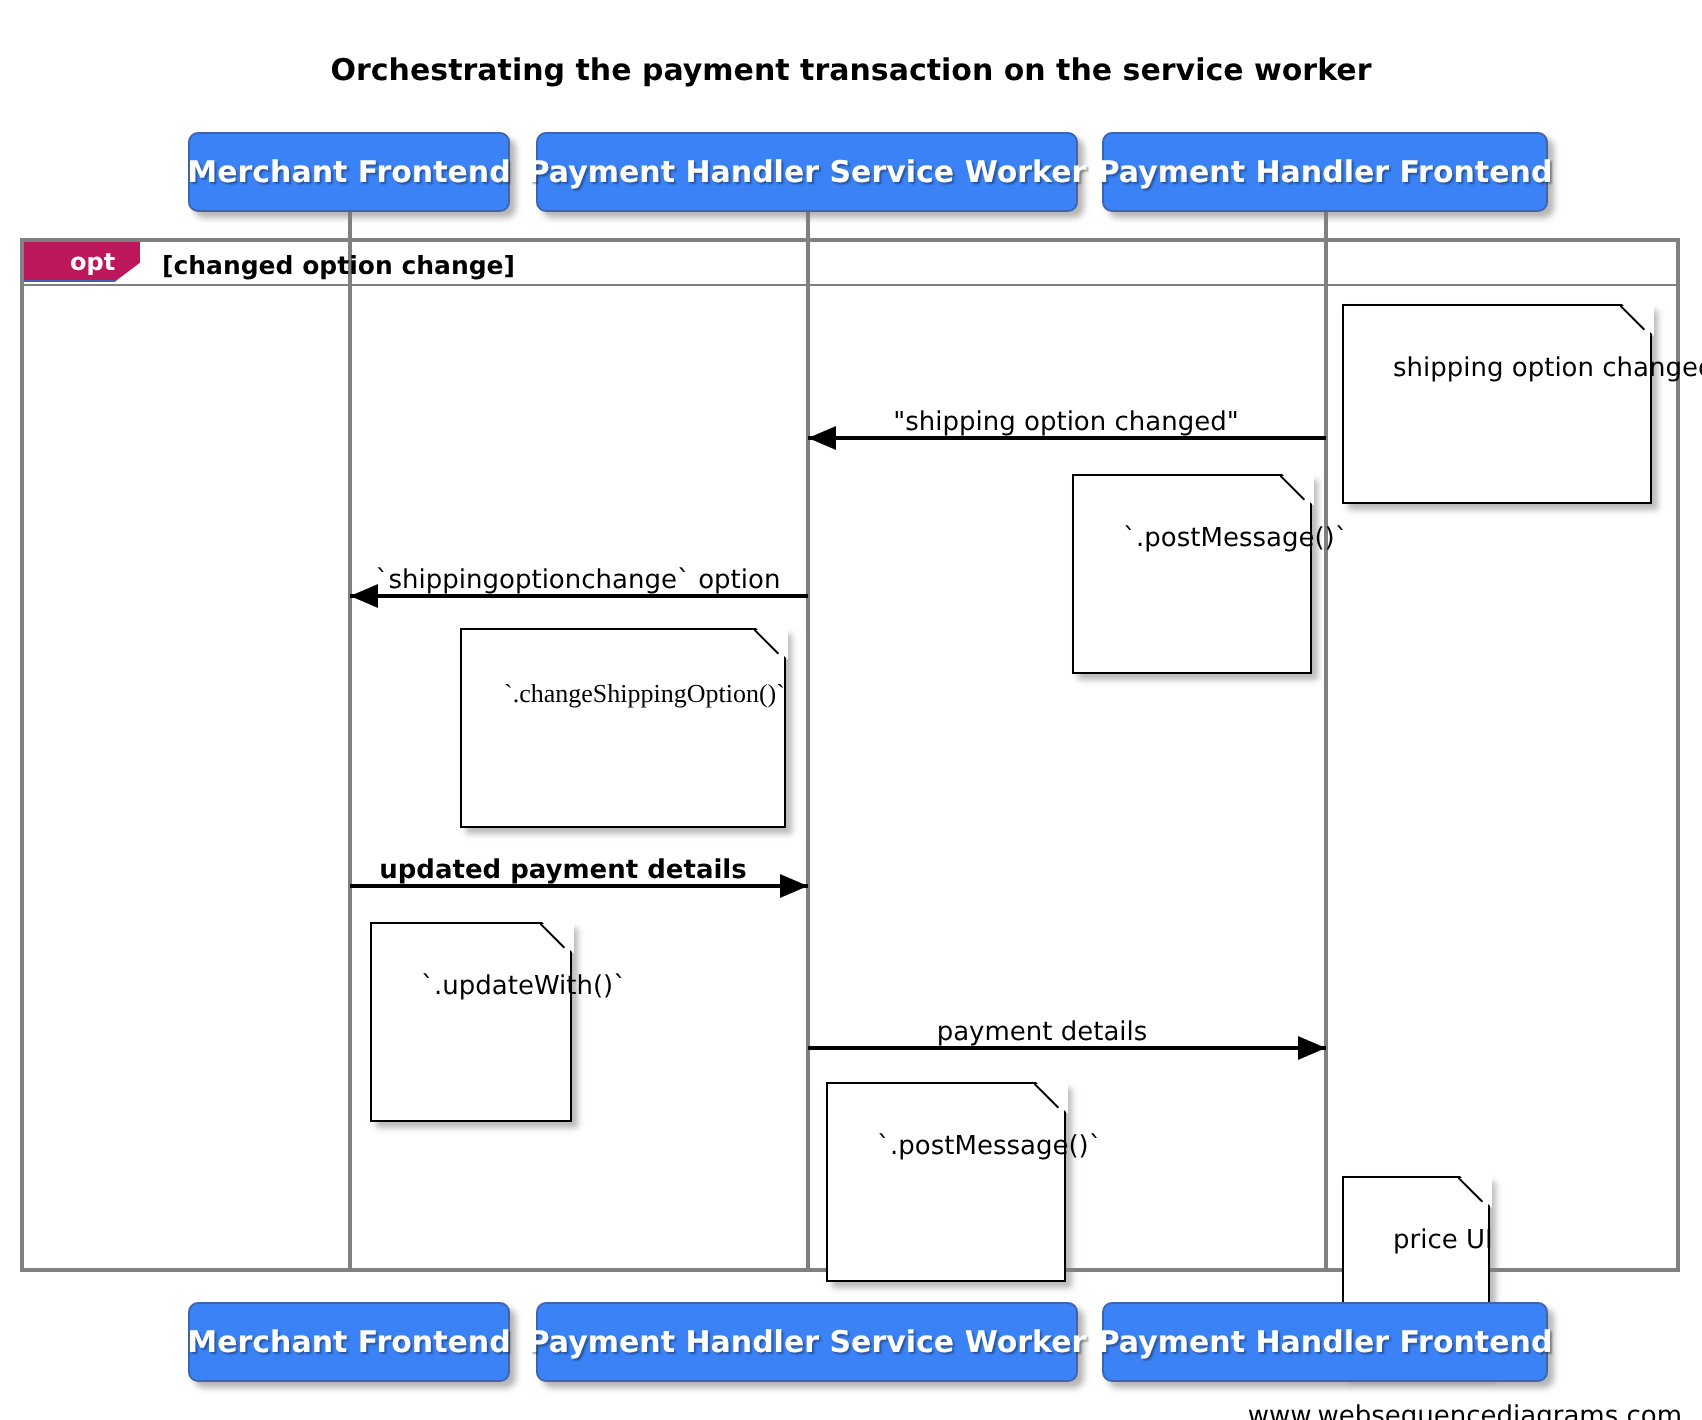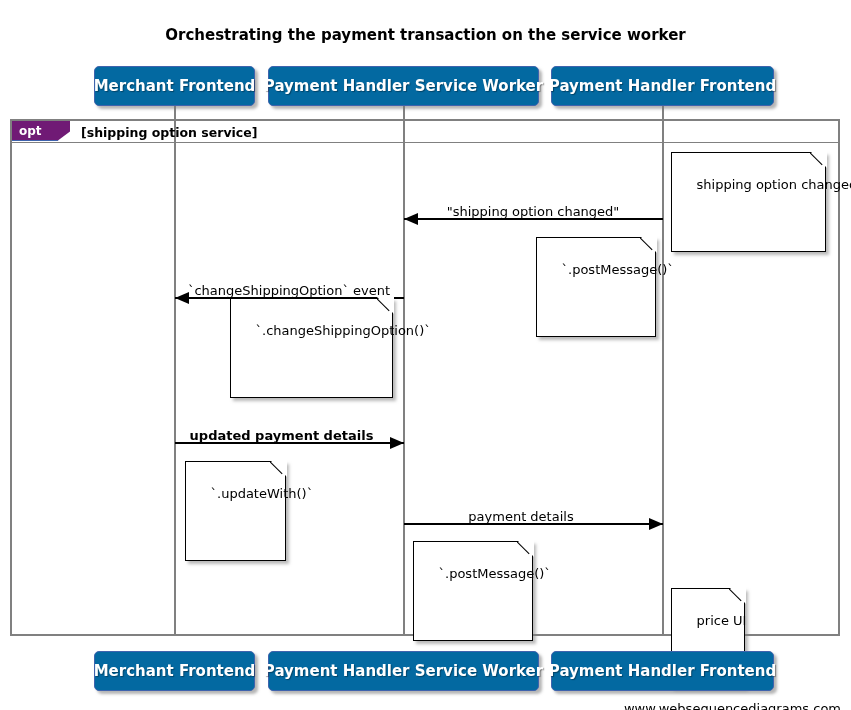--- a/index.html
+++ b/index.html
@@ -31,21 +31,21 @@
     font-size: 15px;
     font-weight: bold;
     color: #000000;
     letter-spacing: 0px;
   }
 
   
   .participant {
     position: absolute;
     box-sizing: border-box;
-    background: #0369a1;
+    background: #3b82f6;
     border: 1px solid #3f63ad;
     border-radius: 5px;
     color: #ffffff;
     font-size: 15px;
     font-weight: bold;
     display: flex;
     align-items: center;
     justify-content: center;
     height: 40px;
     box-shadow: 3px 3px 3px rgba(120,120,120,0.55);
@@ -63,27 +63,27 @@
   
   .frame {
     position: absolute;
     box-sizing: border-box;
     border: 2px solid #808080;
     background: transparent;
   }
   .frame-tab {
     position: absolute;
     height: 20px;
-    background: #701a75;
+    background: #be185d;
     color: #ffffff;
     font-size: 12px;
     font-weight: bold;
     display: flex;
     align-items: center;
-    padding-left: 7px;
+    padding-left: 23px;
     box-sizing: border-box;
     -webkit-clip-path: polygon(0 0, 100% 0, 100% 52%, 78% 100%, 0 100%);
     clip-path: polygon(0 0, 100% 0, 100% 52%, 78% 100%, 0 100%);
     border-bottom: 1px solid #3f63ad;
   }
   .frame-tab-divider {
     position: absolute;
     height: 1px;
     background: #808080;
   }
@@ -186,43 +186,43 @@
   <div class="lifeline" style="left:403px; top:90px; height:530px;"></div>
   <div class="lifeline" style="left:662px; top:90px; height:530px;"></div>
 
   <div class="participant" style="left:94px; top:50px; width:161px;">Merchant Frontend</div>
   <div class="participant" style="left:268px; top:50px; width:271px;">Payment Handler Service Worker</div>
   <div class="participant" style="left:551px; top:50px; width:223px;">Payment Handler Frontend</div>
 
   <div class="frame" style="left:10px; top:103px; width:830px; height:517px;"></div>
   <div class="frame-tab" style="left:12px; top:105px; width:58px;">opt</div>
   <div class="frame-tab-divider" style="left:12px; top:126px; width:826px;"></div>
-  <div class="frame-condition" style="left:81px; top:109px;">[shipping option service]</div>
+  <div class="frame-condition" style="left:81px; top:109px;">[changed option change]</div>
 
   <div class="note" style="left:671px; top:136px; width:155px;">
     <span>shipping option changed</span>
     <span class="fold-cut"></span>
     <span class="fold-diag"></span>
   </div>
 
   <div class="msg-label" style="left:404px; top:188px; width:258px;">"shipping option changed"</div>
   <div class="msg-line" style="left:404px; top:202px; width:259px;"></div>
   <div class="arrowhead left" style="left:404px; top:197px;"></div>
 
   <div class="note" style="left:536px; top:221px; width:120px;">
     <span>`.postMessage()`</span>
     <span class="fold-cut"></span>
     <span class="fold-diag"></span>
   </div>
 
-  <div class="msg-label" style="left:175px; top:267px; width:228px;">`changeShippingOption` event</div>
+  <div class="msg-label" style="left:175px; top:267px; width:228px;">`shippingoptionchange` option</div>
   <div class="msg-line" style="left:175px; top:281px; width:229px;"></div>
   <div class="arrowhead left" style="left:175px; top:276px;"></div>
 
-  <div class="note" style="left:230px; top:282px; width:163px;">
+  <div class="note" style="left:230px; top:298px; width:163px;font-family:Liberation Serif, serif;">
     <span>`.changeShippingOption()`</span>
     <span class="fold-cut"></span>
     <span class="fold-diag"></span>
   </div>
 
 
   <div class="msg-label" style="left:175px; top:412px; width:213px;font-weight:bold;">updated payment details</div>
   <div class="msg-line" style="left:175px; top:426px; width:229px;"></div>
   <div class="arrowhead right" style="left:390px; top:421px;"></div>
 

